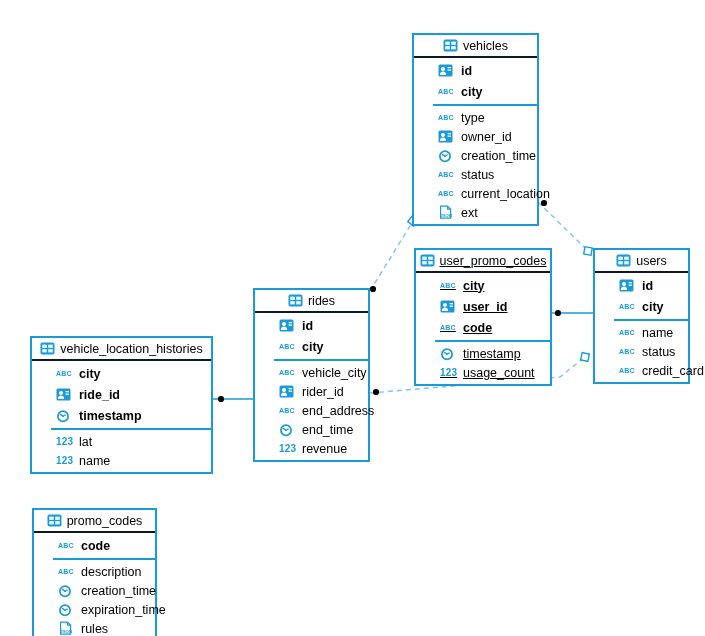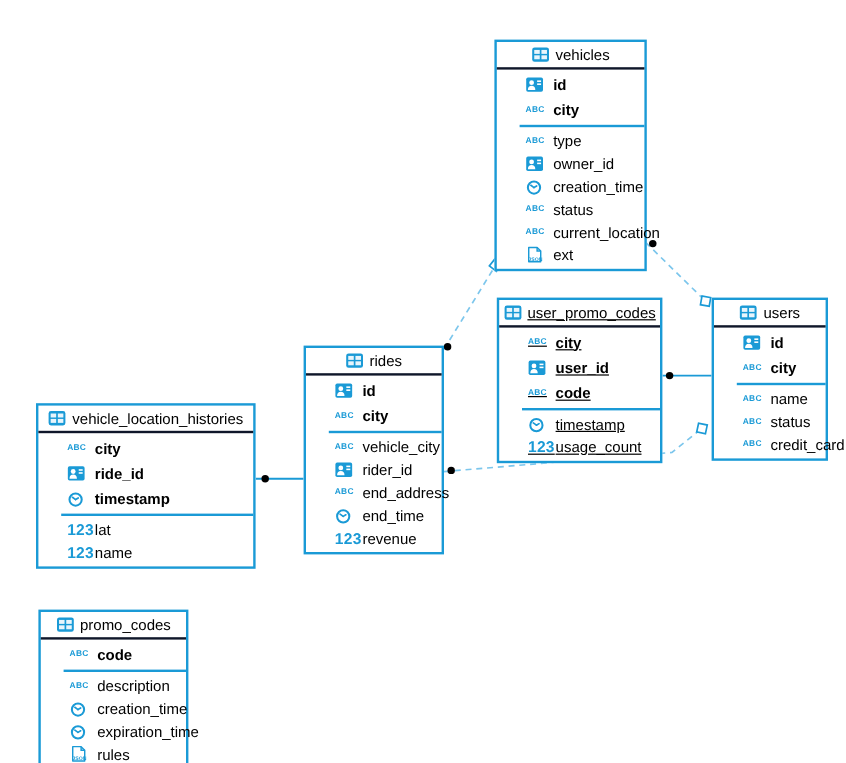--- a/index.html
+++ b/index.html
@@ -24,21 +24,21 @@
   .row-pk{height:21px;}
   .row-field{height:19px;}
   .row-pk .col-label{font-weight:700;}
   .col-label{font-size:12.5px;color:#000;}
   .type-icon{
     width:18px;min-width:18px;display:inline-flex;align-items:center;justify-content:flex-start;
   }
   .abc-glyph,.num-glyph{
     font-size:7px;font-weight:700;color:#1a9ad6;letter-spacing:0.2px;line-height:1;
   }
-  .num-glyph{font-size:13px;}
+  .num-glyph{font-size:10px;}
 </style>
 </head>
 <body>
 
 <div id="canvas">
     <svg id="relations-layer" width="705" height="636">
       <polyline points="370,291 413,221" fill="none" stroke="#7cc6ec" stroke-width="1.4" stroke-dasharray="5,4"></polyline>
       <rect x="-3.7" y="-3.7" width="7.4" height="7.4" fill="#ffffff" stroke="#1a9ad6" stroke-width="1.4" transform="translate(413,221) rotate(38)"></rect>
       <circle cx="373" cy="289" r="3.1" fill="#000000"></circle>
       <polyline points="538,202 588,251" fill="none" stroke="#7cc6ec" stroke-width="1.4" stroke-dasharray="5,4"></polyline>

